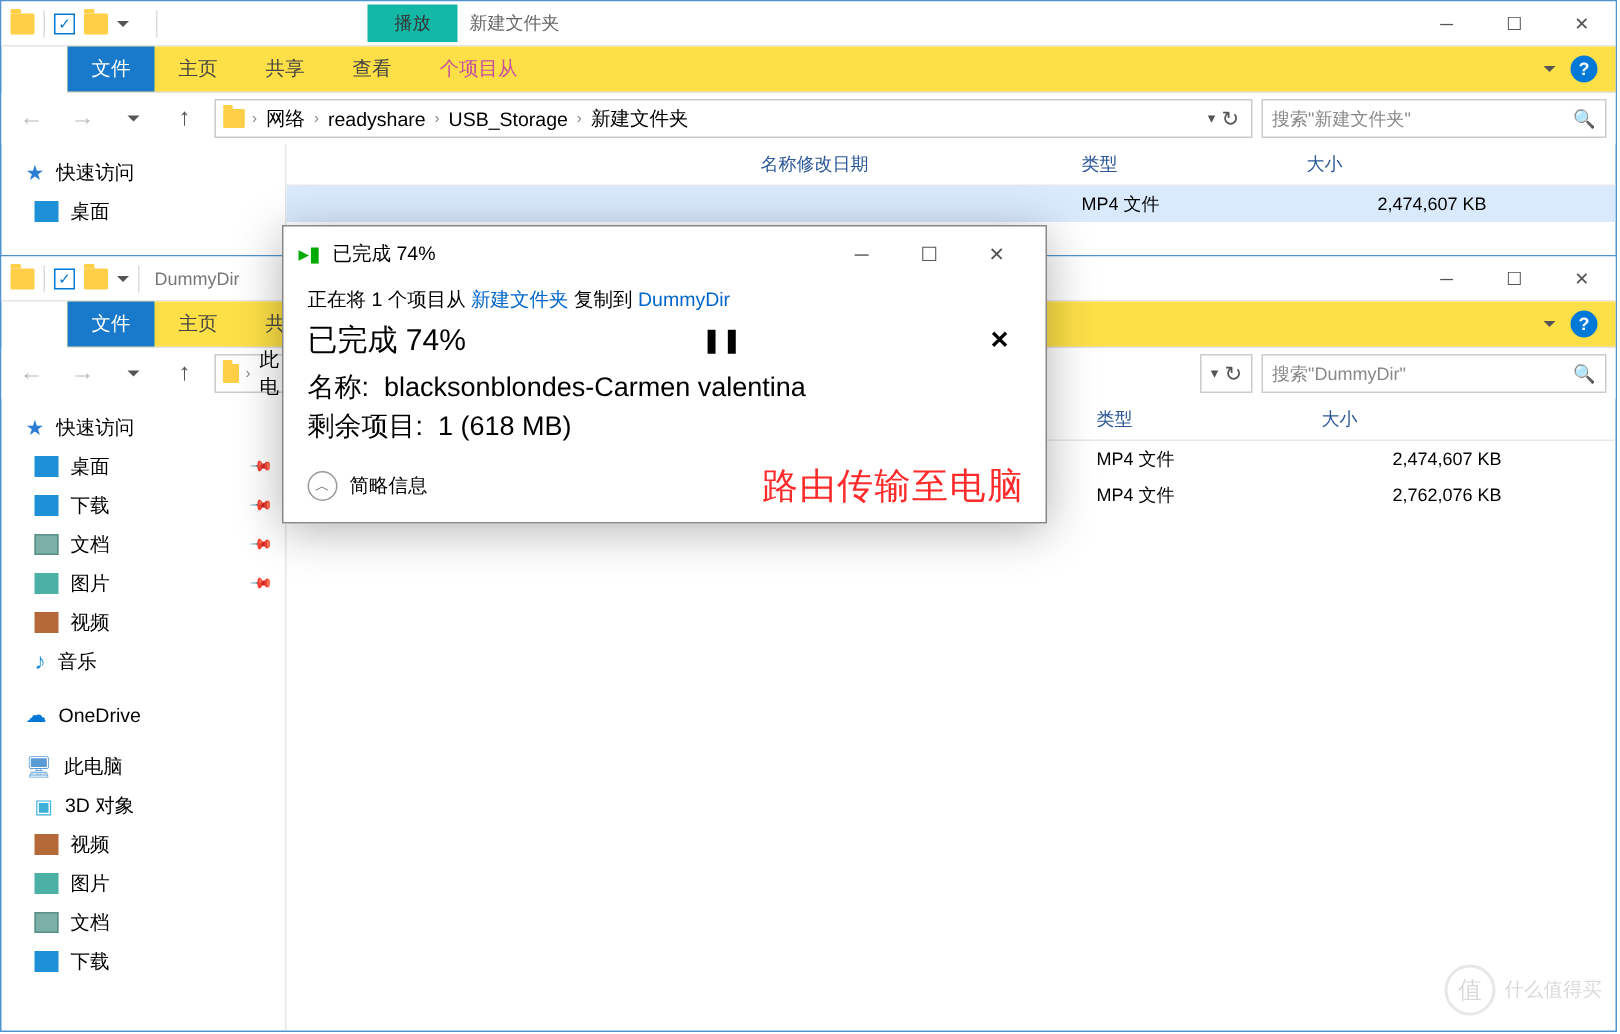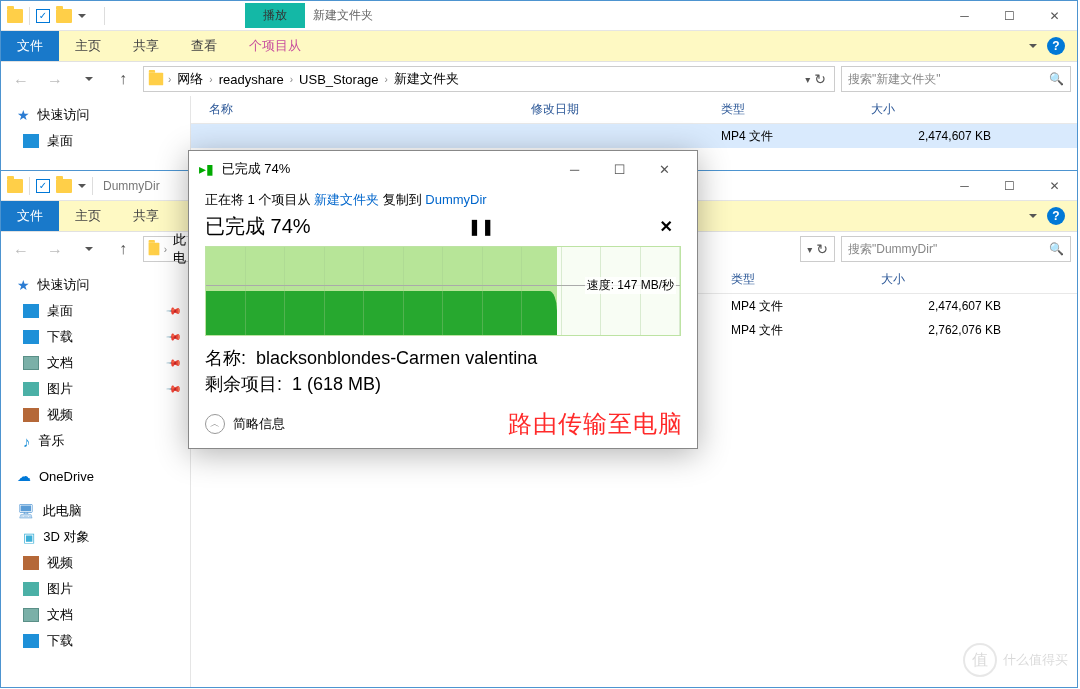--- a/index.html
+++ b/index.html
@@ -12,21 +12,21 @@
 .folder-icon { width: 16px; height: 14px; background: #ffcf48; border-radius: 1px; position: relative; }
 .folder-icon::before { content:''; position:absolute; top:-3px; left:0; width:7px; height:3px; background:#ffcf48; border-radius:1px 1px 0 0; }
 .qat-sep { width: 1px; height: 18px; background: #ddd; }
 .check { width: 14px; height: 14px; border: 1px solid #0078d7; background:#fff; display:inline-flex; align-items:center; justify-content:center; color:#0078d7; font-size:10px; }
 .down-caret { width: 0; height: 0; border-left: 4px solid transparent; border-right: 4px solid transparent; border-top: 4px solid #555; }
 .tab-context { background: #14b8a6; padding: 4px 18px; font-size: 12px; color: #333; }
 .tab-context-label { font-size: 12px; padding: 2px 8px; color: #666; }
 .title-spacer { flex: 1; }
 .win-controls { display: flex; }
 .win-btn { width: 45px; height: 28px; display: flex; align-items: center; justify-content: center; color: #555; }
-.ribbon-tabs { height: 31px; display: flex; align-items: stretch; border-bottom: 1px solid #e1e1e1; background: #fef9c3; }
+.ribbon-tabs { height: 31px; display: flex; align-items: stretch; border-bottom: 1px solid #e1e1e1; background: #fde047; margin-left: 44px; }
 .ribbon-tab { padding: 0 16px; display: flex; align-items: center; font-size: 13px; color: #444; }
 .ribbon-tab.file { background: #1979ca; color: #fff; }
 .ribbon-tab.tool { color: #c74d9e; }
 .ribbon-right { margin-left: auto; display:flex; align-items:center; gap:10px; padding: 0 12px; }
 .help-circle { width:18px; height:18px; border-radius:50%; background:#0078d7; color:#fff; display:flex; align-items:center; justify-content:center; font-size:12px; font-weight:bold; }
 .addr-row { height: 34px; display: flex; align-items: center; gap: 6px; padding: 0 6px; background: #fff; }
 .navbtn { width: 28px; height: 28px; display:flex; align-items:center; justify-content:center; color:#bbb; border-radius:2px; font-size:16px; }
 .navbtn.active { color:#555; }
 .addr-box { flex: 1; height: 26px; border: 1px solid #ccc; display: flex; align-items: center; padding: 0 4px; gap: 0; }
 .crumb { padding: 0 6px; font-size: 13px; display:flex; align-items:center; gap:5px; }
@@ -44,21 +44,21 @@
 .desktop-ic { background:#1e90d8; }
 .dl-ic { background:#1e90d8; }
 .doc-ic { background:#7bb0a8; border:1px solid #5a8f87; }
 .pic-ic { background:#4bb0a6; }
 .vid-ic { background:#b56838; }
 .music-ic { color:#1e90d8; font-size:15px; }
 .onedrive-ic { color:#0078d7; font-size:14px; }
 .pc-ic { color:#5a9cd6; font-size:14px; }
 .listview { flex:1; }
 .list-header { display:flex; border-bottom: 1px solid #e8e8e8; height: 28px; align-items:center; color:#2b5797; font-size:12px; }
-.col-name { width: 340px; padding-left: 18px; }
+.col-name { width: 340px; padding-left: 18px; text-align: right; }
 .col-date { width: 190px; }
 .col-type { width: 150px; }
 .col-size { width: 130px; }
 .list-row { display:flex; height: 24px; align-items:center; font-size:12px; }
 .list-row.sel2 { background:#d9eafd; }
 
 
 .dlg { position:absolute; left:188px; top:150px; width:510px; background:#fff; border:1px solid #888; box-shadow: 0 5px 30px rgba(0,0,0,.3); z-index:10; }
 .dlg-title { height:36px; display:flex; align-items:center; padding:0 10px; font-size:13px; }
 .dlg-arrow { color:#0a0; font-size:14px; margin-right:8px; }
@@ -320,40 +320,20 @@
   </div>
   <div class="dlg-body">
     <div class="copy-line">
       <span>正在将 1 个项目从 </span><span class="lnk">新建文件夹</span><span> 复制到 </span><span class="lnk">DummyDir</span>
     </div>
     <div class="pct-line">
       <span class="pct-big">已完成 74%</span>
       <span class="ic">❚❚</span>
       <span class="ic" style="font-weight:bold">✕</span>
     </div>
-    <div class="graph">
-      <div class="graph-fill"></div>
-      <div class="graph-curve"></div>
-      <hr class="hr-thin">
-      <div class="graph-grid">
-          <div></div>
-          <div></div>
-          <div></div>
-          <div></div>
-          <div></div>
-          <div></div>
-          <div></div>
-          <div></div>
-          <div></div>
-          <div></div>
-          <div></div>
-          <div></div>
-        </div>
-      <div class="speed-lbl">速度: 147 MB/秒</div>
-    </div>
     <div class="info-line"><span>名称:</span> &nbsp;<span>blacksonblondes-Carmen valentina</span></div>
     <div class="info-line"><span>剩余项目:</span> &nbsp;<span>1 (618 MB)</span></div>
     <div class="details-toggle">
       <span class="chev-circle">︿</span>
       <span>简略信息</span>
     </div>
     <div class="red-anno">路由传输至电脑</div>
   </div>
 </div>
 

